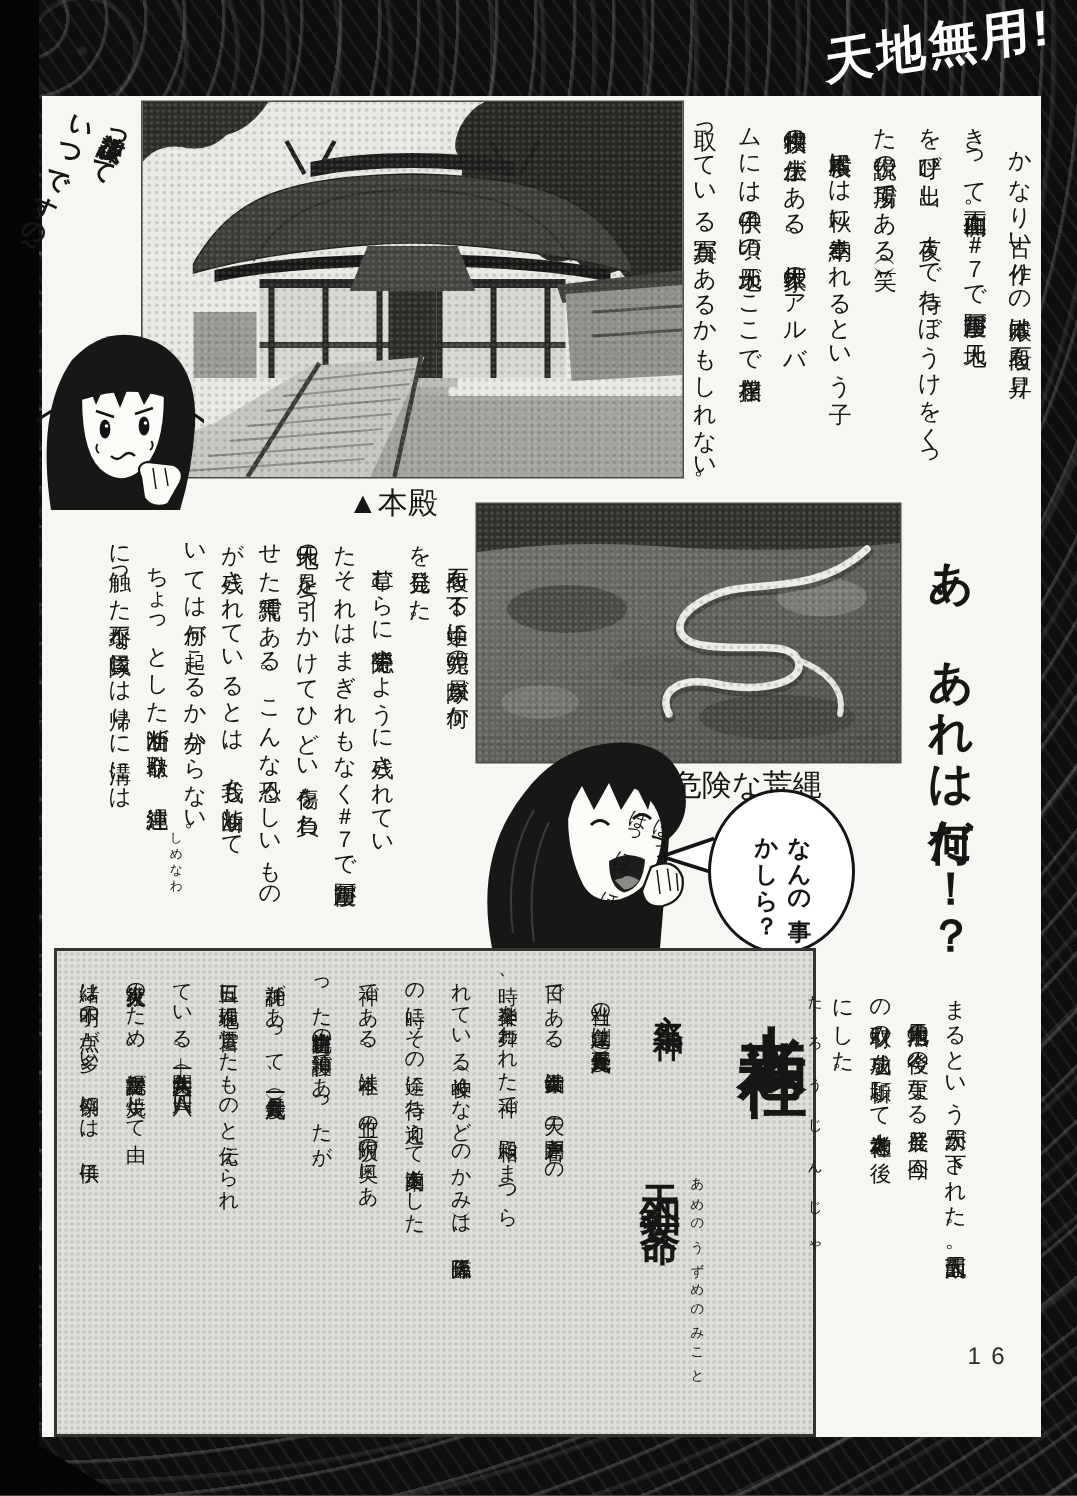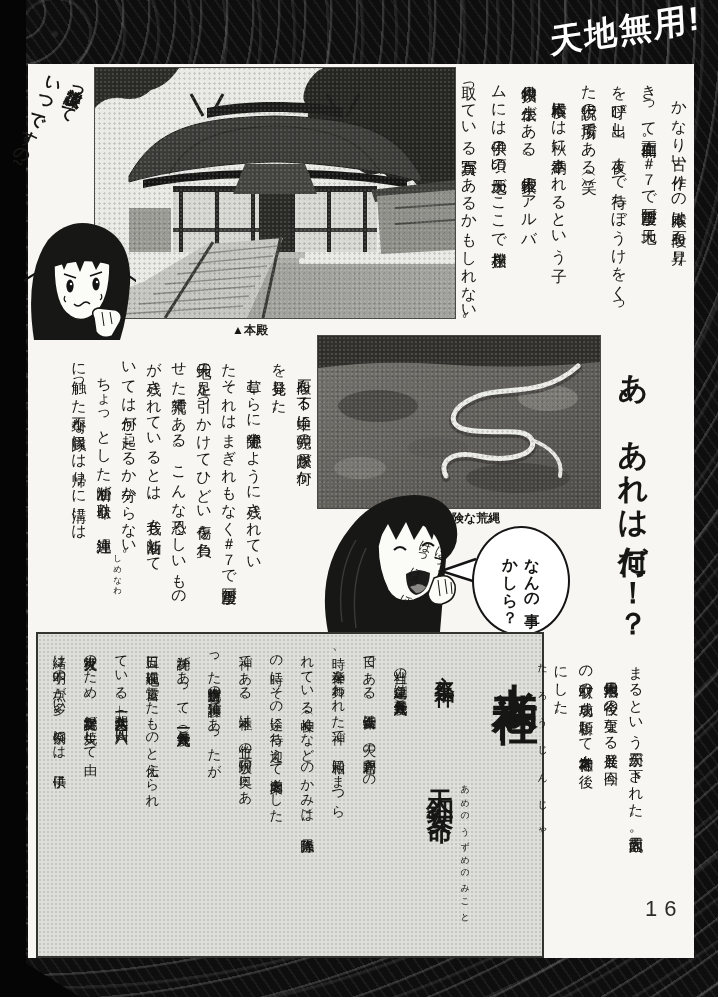--- a/index.html
+++ b/index.html
@@ -18,21 +18,21 @@
     font-family:"Liberation Sans","DejaVu Sans",sans-serif;font-weight:900;font-size:33px;
     color:#ffffff;letter-spacing:2px;white-space:nowrap;}
   .v{writing-mode:vertical-rl;text-orientation:mixed;white-space:pre-wrap;}
   .abs{position:absolute;}
   .article{font-size:15px;line-height:25px;letter-spacing:.5px;}
   .article-top{left:452px;top:74px;width:242px;height:268px;font-size:15.5px;line-height:30px;}
   .article-mid{left:66px;top:352px;width:250px;height:278px;line-height:25px;}
   .article-right{left:548px;top:656px;width:100px;height:292px;font-size:14.5px;line-height:25px;}
   .headline{left:612px;top:352px;height:306px;font-size:30px;font-weight:700;
     text-orientation:upright;letter-spacing:1px;}
-  .caption{font-family:"Liberation Sans","DejaVu Sans",sans-serif;font-weight:700;font-size:12px;}
+  .caption{font-family:"Liberation Sans","DejaVu Sans",sans-serif;font-weight:400;font-size:20px;}
   .photo{position:absolute;outline:1px solid #4a4a47;background:#888;}
   .photo::after{content:"";position:absolute;inset:0;pointer-events:none;
     background-image:radial-gradient(rgba(255,255,255,.13) 1px,transparent 1.4px),
                      radial-gradient(rgba(0,0,0,.15) 1px,transparent 1.4px);
     background-size:4px 4px,5px 5px;background-position:0 0,2px 3px;}
   .photo svg{display:block;}
   .speech-after{left:44px;top:84px;height:180px;font-family:"Liberation Sans","DejaVu Sans",sans-serif;
     font-weight:700;font-size:16.5px;line-height:25px;transform:rotate(24deg);transform-origin:100% 0;}
   .charart{position:absolute;}
   .bubble{position:absolute;left:472px;top:526px;width:94px;height:106px;background:#fff;
@@ -46,21 +46,21 @@
   .box{position:absolute;left:36px;top:632px;width:508px;height:326px;
     background-color:#dededa;border:2px solid #333330;box-sizing:border-box;
     background-image:radial-gradient(#c6c6c1 1px,transparent 1.3px);background-size:4px 4px;}
   .box-title{left:446px;top:12px;font-size:46px;font-weight:700;letter-spacing:5px;}
   .box-title-furi{left:497px;top:22px;font-size:10px;letter-spacing:16px;}
   .deity-label{left:394px;top:26px;font-size:20px;font-weight:700;letter-spacing:5px;}
   .deity-name{left:384px;top:134px;font-size:27px;font-weight:700;letter-spacing:9px;}
   .deity-furi{left:420px;top:144px;font-size:9px;letter-spacing:4px;}
   .box-body{left:4px;top:12px;width:374px;height:300px;font-size:13.5px;line-height:31px;}
   .pageno{position:absolute;left:645px;top:896px;font-family:"Liberation Sans","DejaVu Sans",sans-serif;
-    font-size:22px;letter-spacing:7px;color:#2b2b29;}
+    font-size:16px;letter-spacing:7px;color:#2b2b29;}
 </style>
 </head>
 <body>
 
 <div class="page">
 
   <div class="panel"></div>
   <div class="gutter"></div>
   <div class="gutter-wedge"></div>
 

